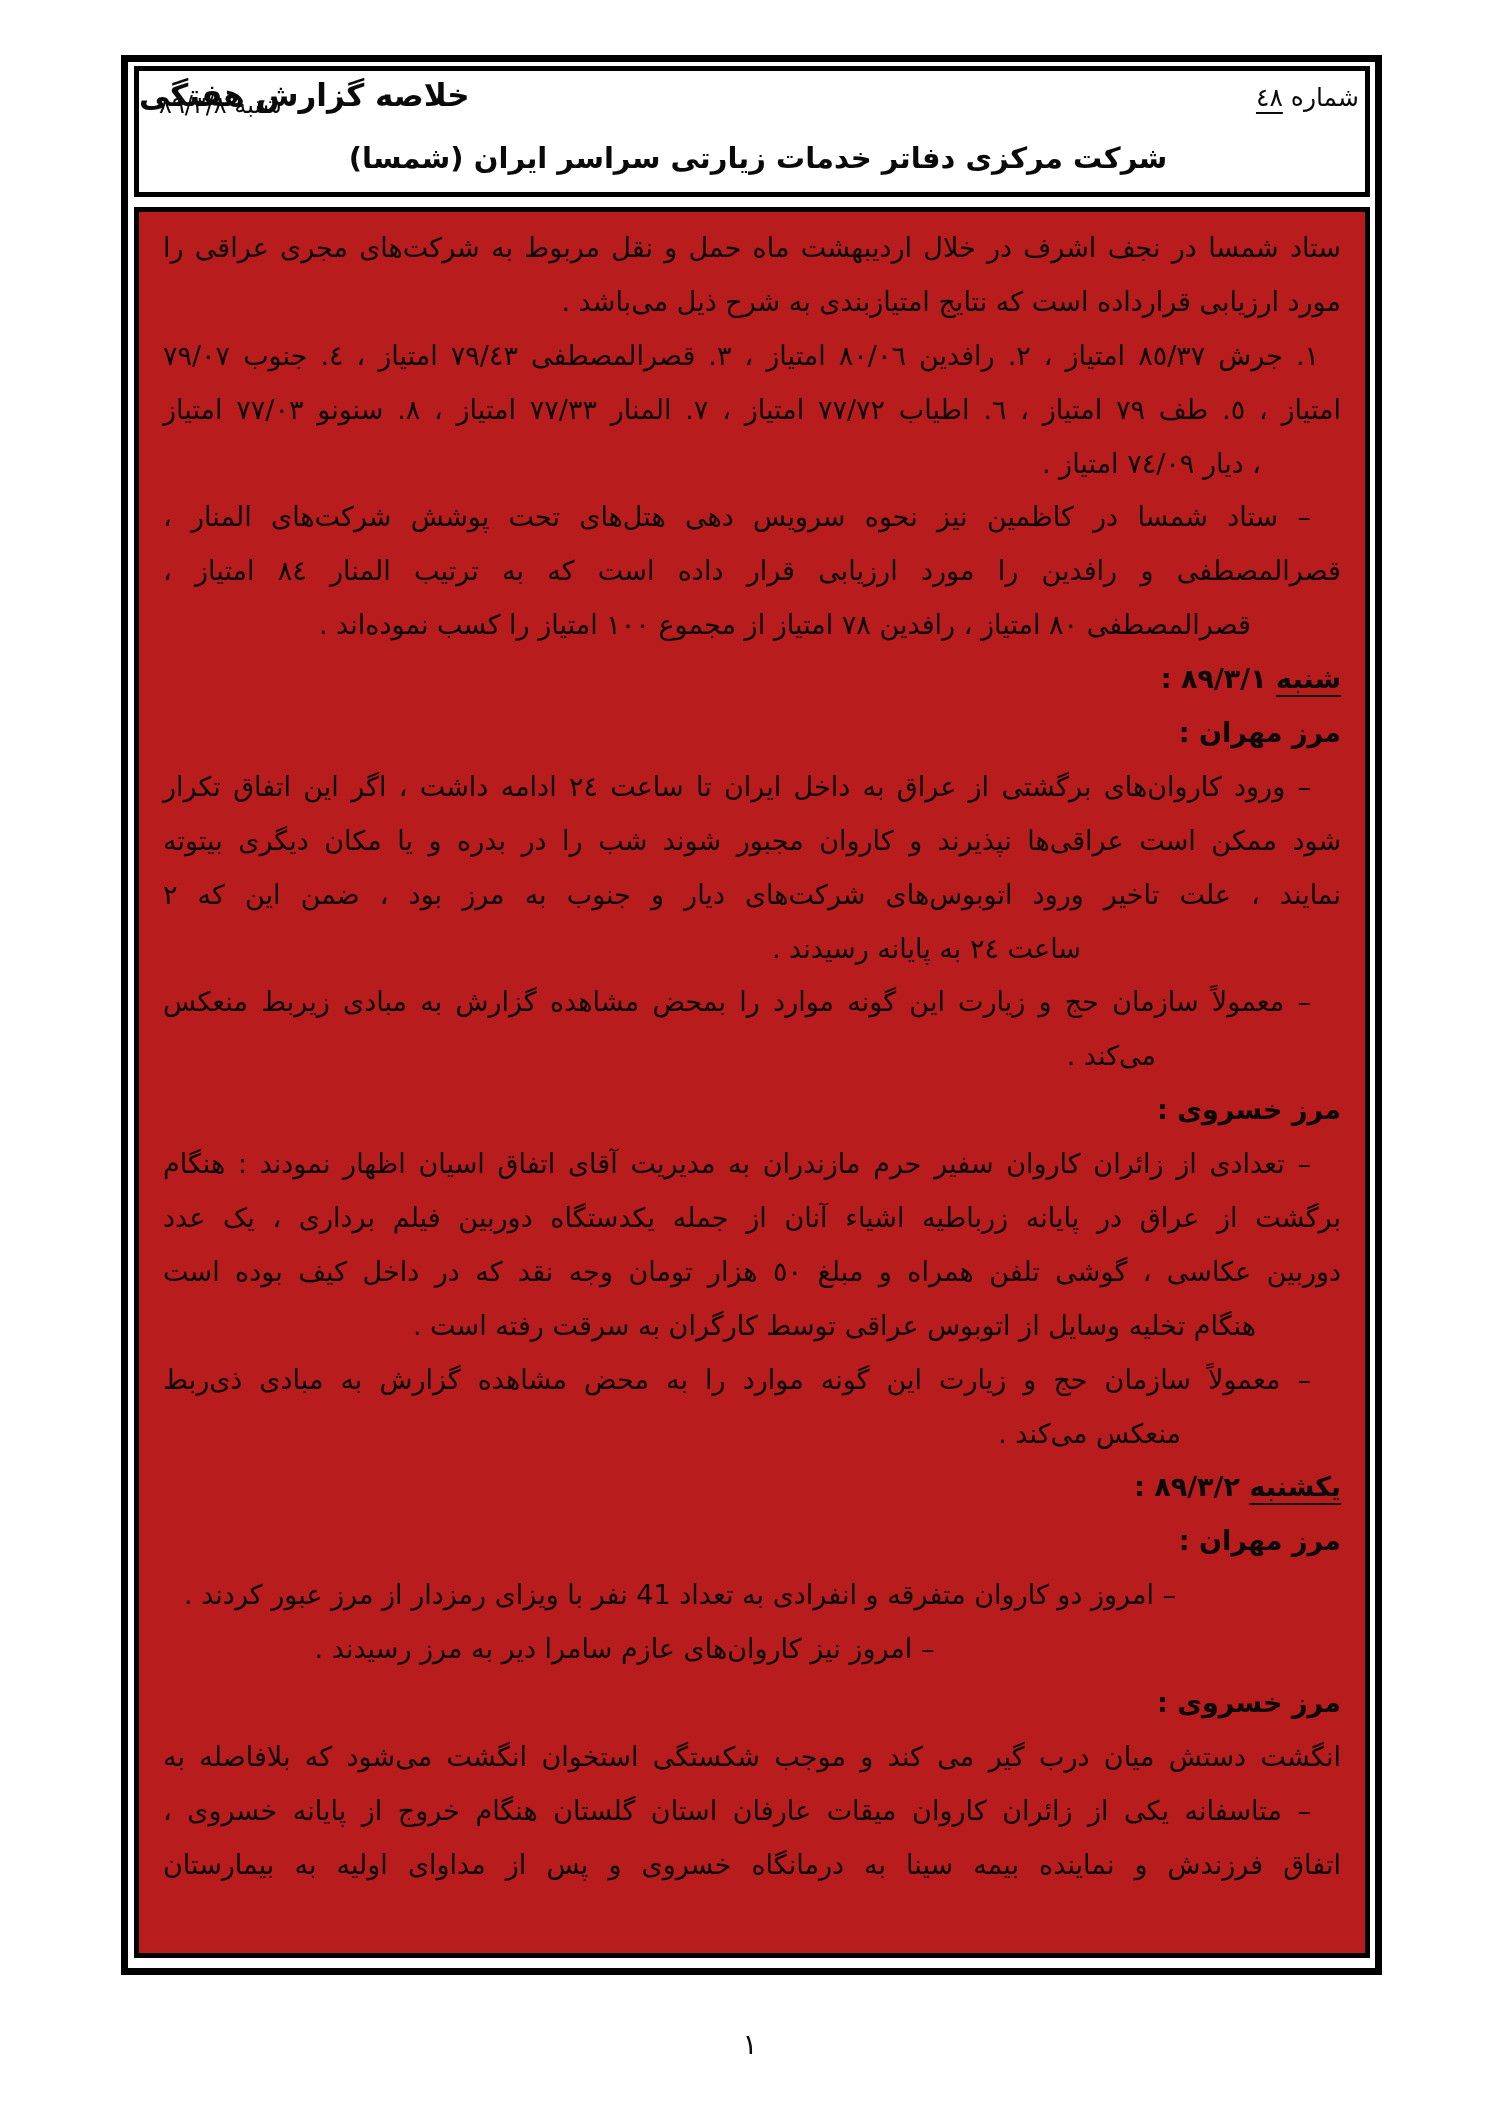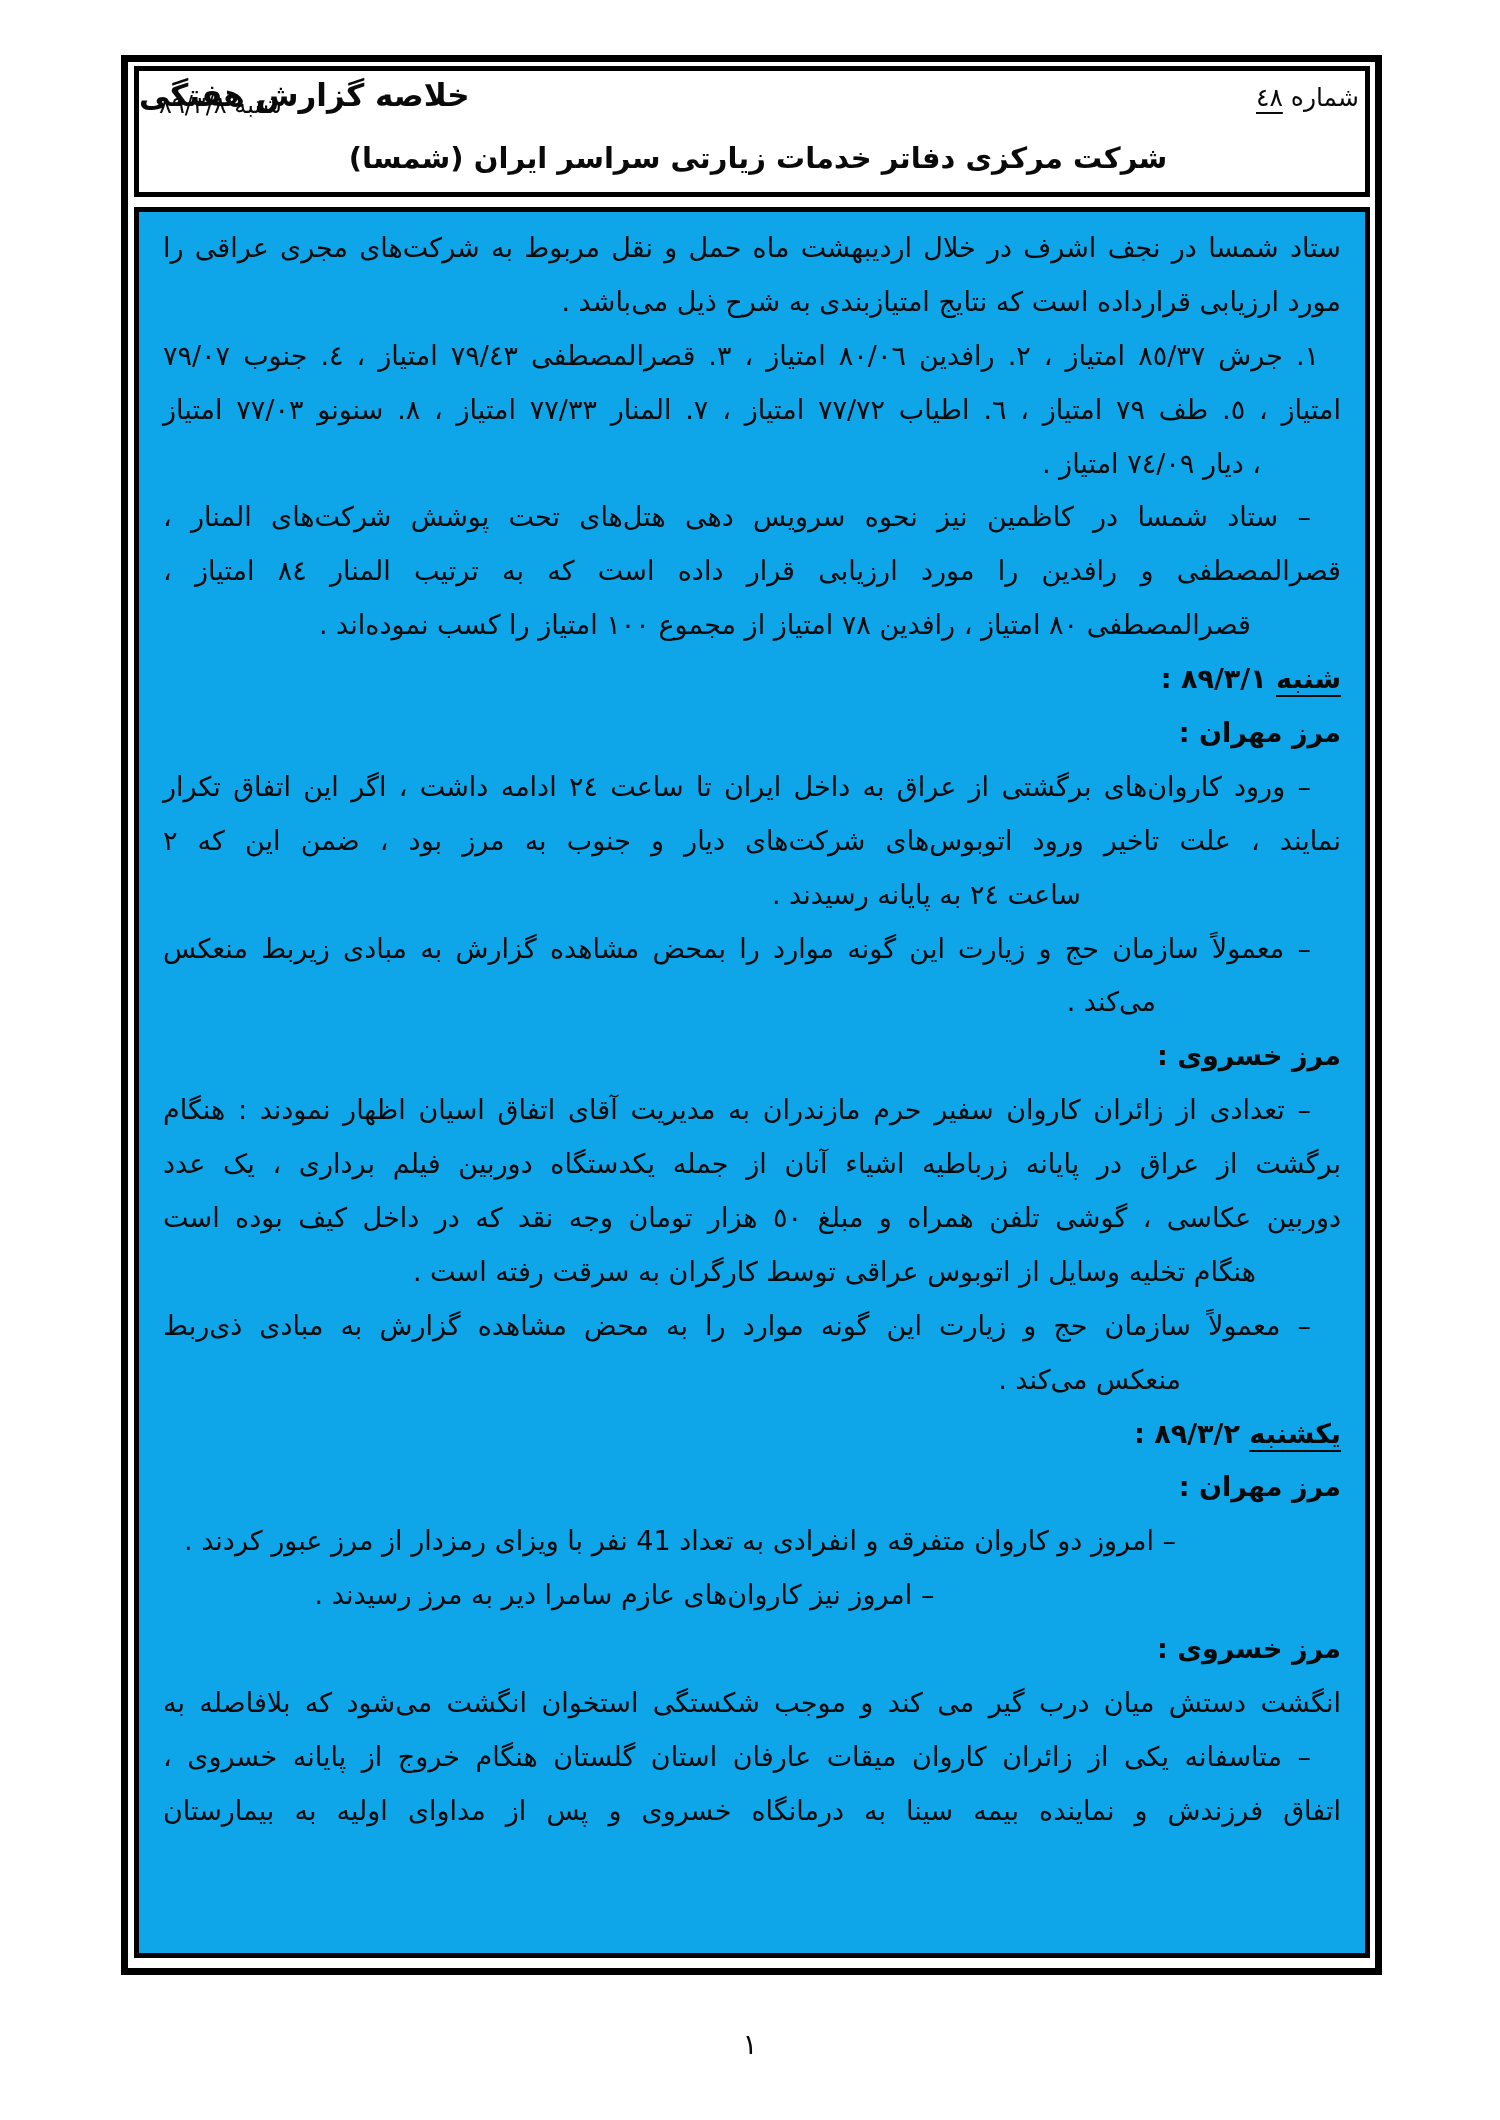--- a/index.html
+++ b/index.html
@@ -39,21 +39,21 @@
   }
   .report-subtitle {
     position: absolute; left: 12px; right: 0; top: 70px;
     text-align: center; font-size: 29px; font-weight: bold;
   }
 
   .body-box {
     position: absolute; left: 134px; top: 207px;
     width: 1236px; height: 1751px;
     border: 5px solid #000;
-    background: #0ea5e9;
+    background: #b91c1c;
     padding: 9px 24px 0 24px;
     overflow: hidden;
   }
   .line {
     direction: rtl;
     height: 53.9px;
     line-height: 53.9px;
     font-size: 27px;
     white-space: normal;
   }
@@ -89,20 +89,21 @@
       <div class="line r">مورد ارزیابی قرارداده است که نتایج امتیازبندی به شرح ذیل می‌باشد .</div>
       <div class="line j" style="padding-right: 22px;">١. جرش ٨٥/٣٧ امتیاز ، ٢. رافدین ٨٠/٠٦ امتیاز ، ٣. قصرالمصطفی ٧٩/٤٣ امتیاز ، ٤. جنوب ٧٩/٠٧</div>
       <div class="line j">امتیاز ، ٥. طف ٧٩ امتیاز ، ٦. اطیاب ٧٧/٧٢ امتیاز ، ٧. المنار ٧٧/٣٣ امتیاز ، ٨. سنونو ٧٧/٠٣ امتیاز</div>
       <div class="line r" style="padding-right: 80px;">، دیار ٧٤/٠٩ امتیاز .</div>
       <div class="line j" style="padding-right: 30px;">– ستاد شمسا در کاظمین نیز نحوه سرویس دهی هتل‌های تحت پوشش شرکت‌های المنار ،</div>
       <div class="line j">قصرالمصطفی و رافدین را مورد ارزیابی قرار داده است که به ترتیب المنار ٨٤ امتیاز ،</div>
       <div class="line r" style="padding-right: 90px;">قصرالمصطفی ٨٠ امتیاز ، رافدین ٧٨ امتیاز از مجموع ١٠٠ امتیاز را کسب نموده‌اند .</div>
       <div class="line h"><span class="u">شنبه</span> ٨٩/٣/١ :</div>
       <div class="line h">مرز مهران :</div>
       <div class="line j" style="padding-right: 30px;">– ورود کاروان‌های برگشتی از عراق به داخل ایران تا ساعت ٢٤ ادامه داشت ، اگر این اتفاق تکرار</div>
+      <div class="line j">شود ممکن است عراقی‌ها نپذیرند و کاروان مجبور شوند شب را در بدره و یا مکان دیگری بیتوته</div>
       <div class="line j">نمایند ، علت تاخیر ورود اتوبوس‌های شرکت‌های دیار و جنوب به مرز بود ، ضمن این که ٢</div>
       <div class="line r" style="padding-right: 260px;">ساعت ٢٤ به پایانه رسیدند .</div>
       <div class="line j" style="padding-right: 30px;">– معمولاً سازمان حج و زیارت این گونه موارد را بمحض مشاهده گزارش به مبادی زیربط منعکس</div>
       <div class="line r" style="padding-right: 185px;">می‌کند .</div>
       <div class="line h">مرز خسروی :</div>
       <div class="line j" style="padding-right: 30px;">– تعدادی از زائران کاروان سفیر حرم مازندران به مدیریت آقای اتفاق اسیان اظهار نمودند : هنگام</div>
       <div class="line j">برگشت از عراق در پایانه زرباطیه اشیاء آنان از جمله یکدستگاه دوربین فیلم برداری ، یک عدد</div>
       <div class="line j">دوربین عکاسی ، گوشی تلفن همراه و مبلغ ٥٠ هزار تومان وجه نقد که در داخل کیف بوده است</div>
       <div class="line r" style="padding-right: 85px;">هنگام تخلیه وسایل از اتوبوس عراقی توسط کارگران به سرقت رفته است .</div>
       <div class="line j" style="padding-right: 30px;">– معمولاً سازمان حج و زیارت این گونه موارد را به محض مشاهده گزارش به مبادی ذی‌ربط</div>

